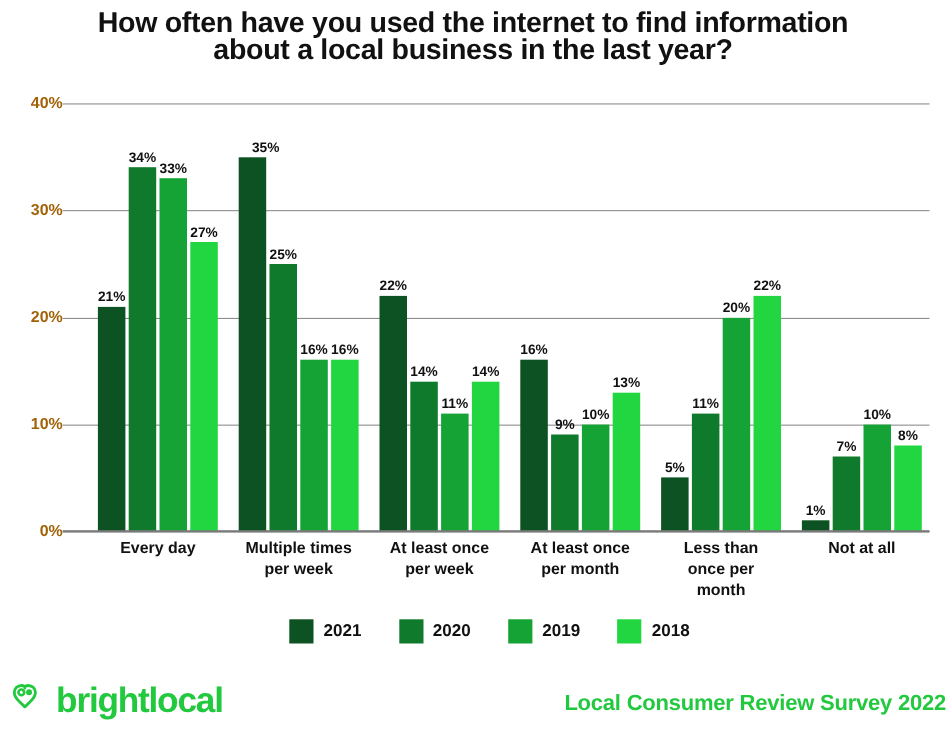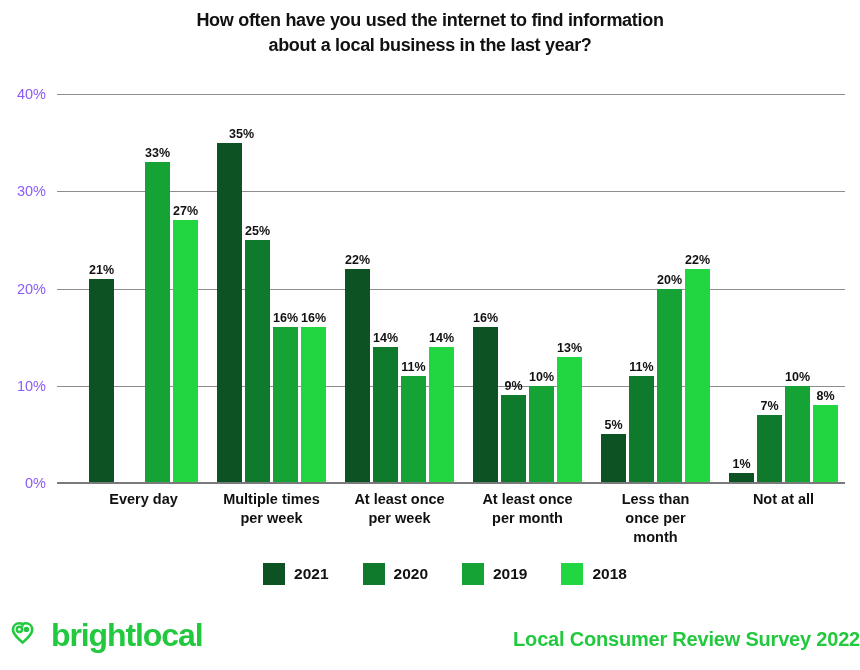--- a/index.html
+++ b/index.html
@@ -16,21 +16,21 @@
     position: relative;
   }
 
   
   #chart-title {
     position: absolute;
     left: 0;
     top: 8px;
     width: 860px;
     text-align: center;
-    font-size: 18px;
+    font-size: 26px;
     font-weight: bold;
     line-height: 25px;
     letter-spacing: -0.3px;
     color: #111111;
   }
   #chart-title .t-line { display: block; }
 
   
   #plot-area {
     position: absolute;
@@ -50,26 +50,25 @@
     position: absolute;
     left: 0;
     width: 788px;
     height: 2px;
     background: #7a7a7a;
     bottom: -1px;
   }
   .ytick-label {
     position: absolute;
     right: 100%;
-    margin-right: 11px;
     transform: translateY(-50%);
     font-size: 14.5px;
-    font-weight: normal;
+    font-weight: bold;
     white-space: nowrap;
-    color: #8b5cf6;
+    color: #a16207;
   }
 
   
   #bars-layer {
     position: absolute;
     left: 0;
     top: 0;
     width: 788px;
     height: 389px;
   }
@@ -199,20 +198,24 @@
       <div class="ytick-label" style="top: 291.75px;">10%</div>
       <div class="ytick-label" style="top: 194.5px;">20%</div>
       <div class="ytick-label" style="top: 97.25px;">30%</div>
       <div class="ytick-label" style="top: 0px;">40%</div>
     </div>
   <div id="bars-layer">
       <div class="bar-group" style="left: 32px; width: 109px;">
         <div class="bar-wrap" style="left: 0px; height: 167px;">
           <div class="bar" style="height: 204.225px; background: rgb(13, 82, 34);"></div>
           <div class="bar-label" style="bottom: 206.225px;">21%</div>
+        </div>
+        <div class="bar-wrap" style="left: 28px; height: 330.65px;">
+          <div class="bar" style="height: 330.65px; background: rgb(16, 122, 44);"></div>
+          <div class="bar-label" style="bottom: 332.65px;">34%</div>
         </div>
         <div class="bar-wrap" style="left: 56px; height: 320.925px;">
           <div class="bar" style="height: 320.925px; background: rgb(21, 163, 54);"></div>
           <div class="bar-label" style="bottom: 322.925px;">33%</div>
         </div>
         <div class="bar-wrap" style="left: 84px; height: 262.575px;">
           <div class="bar" style="height: 262.575px; background: rgb(34, 214, 65);"></div>
           <div class="bar-label" style="bottom: 264.575px;">27%</div>
         </div>
       </div>

